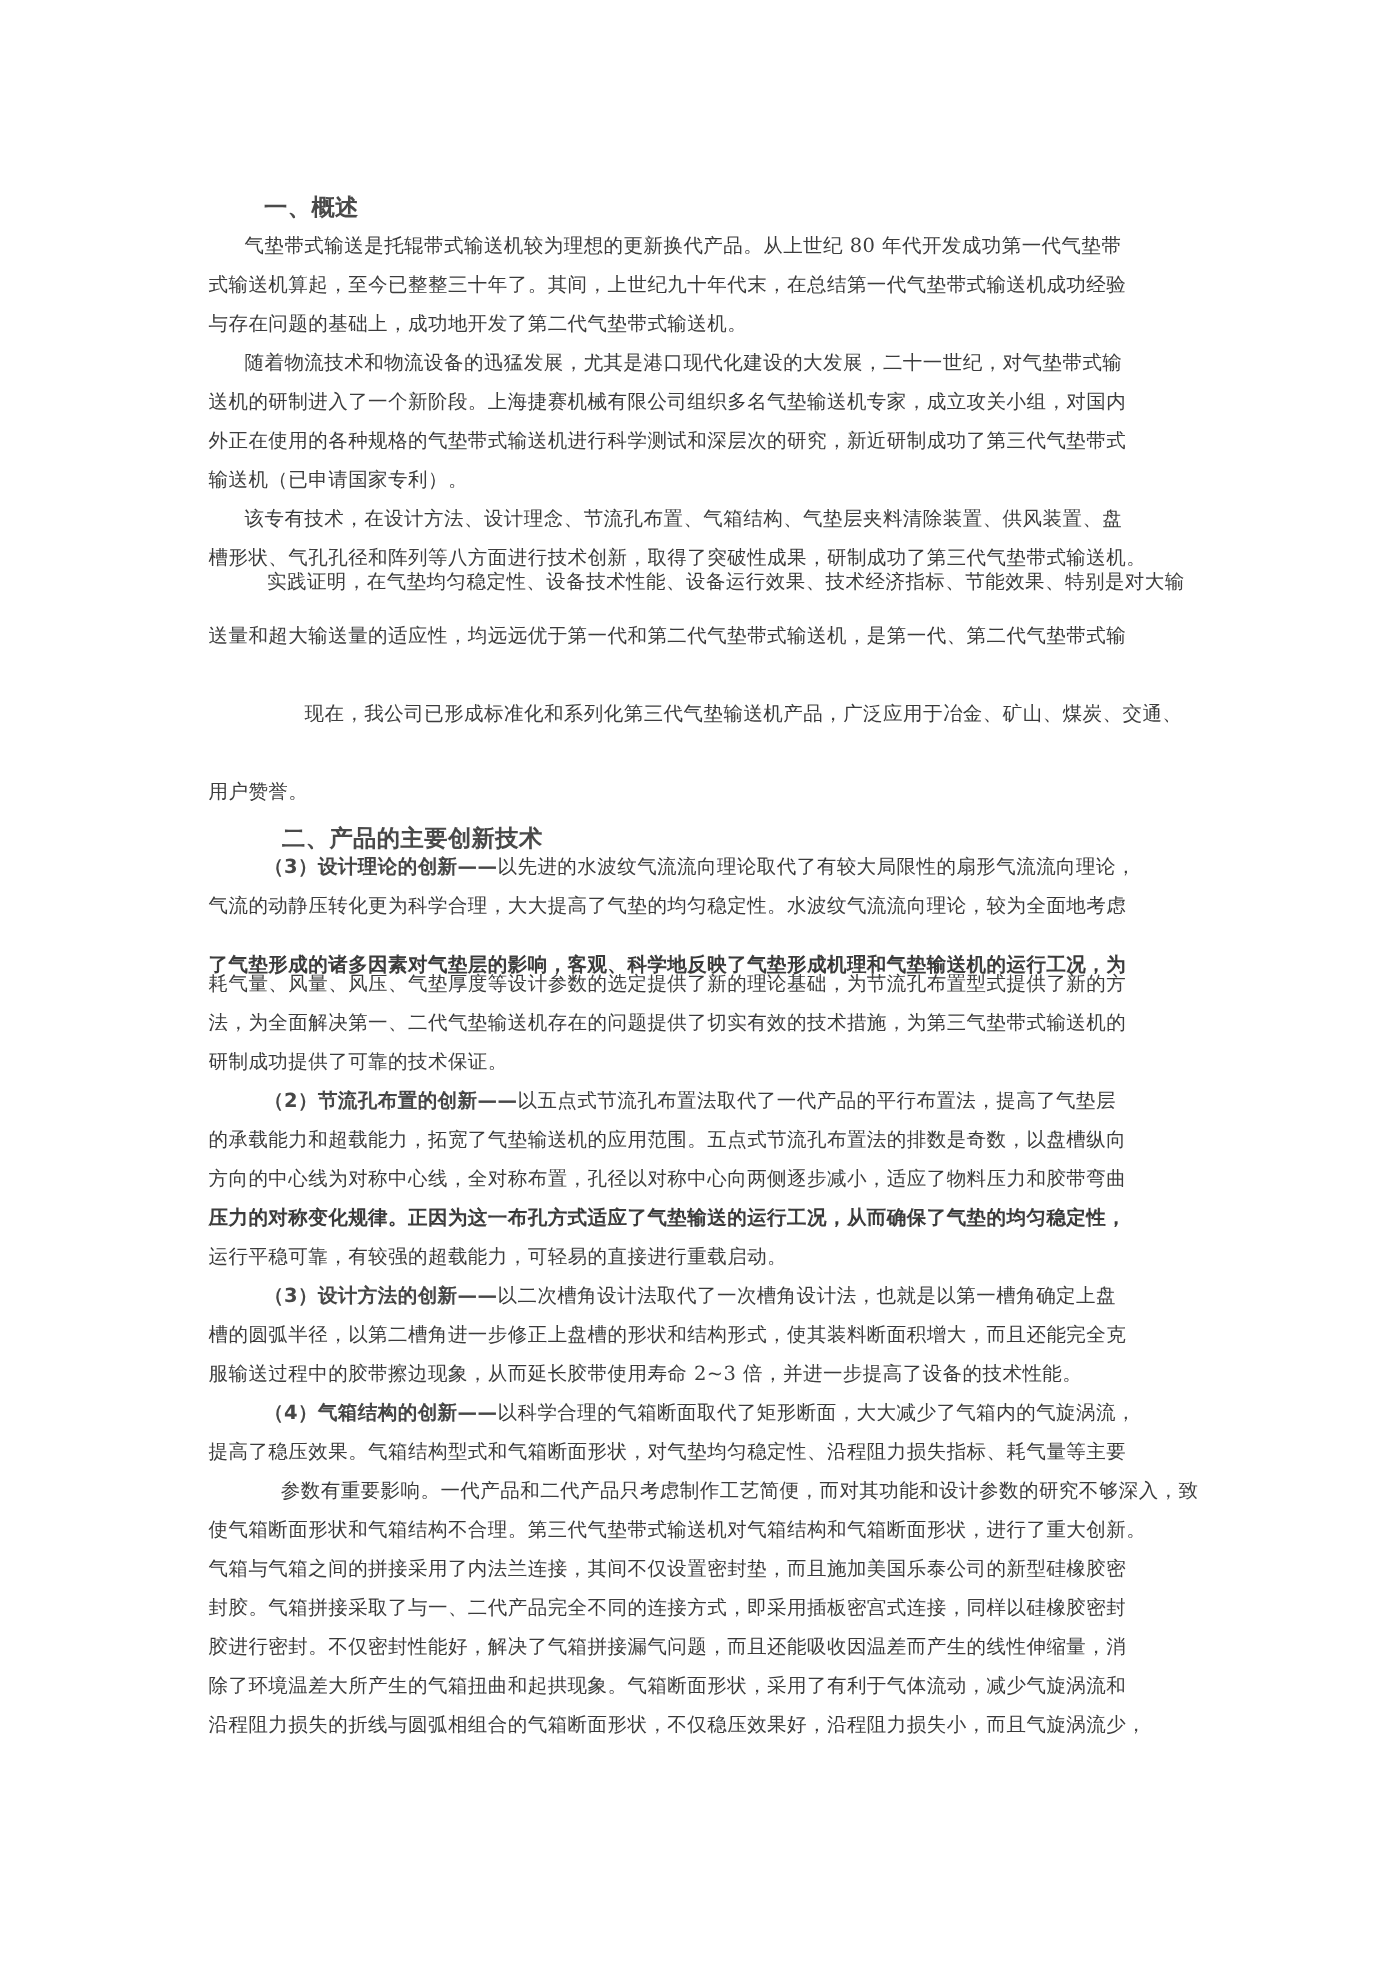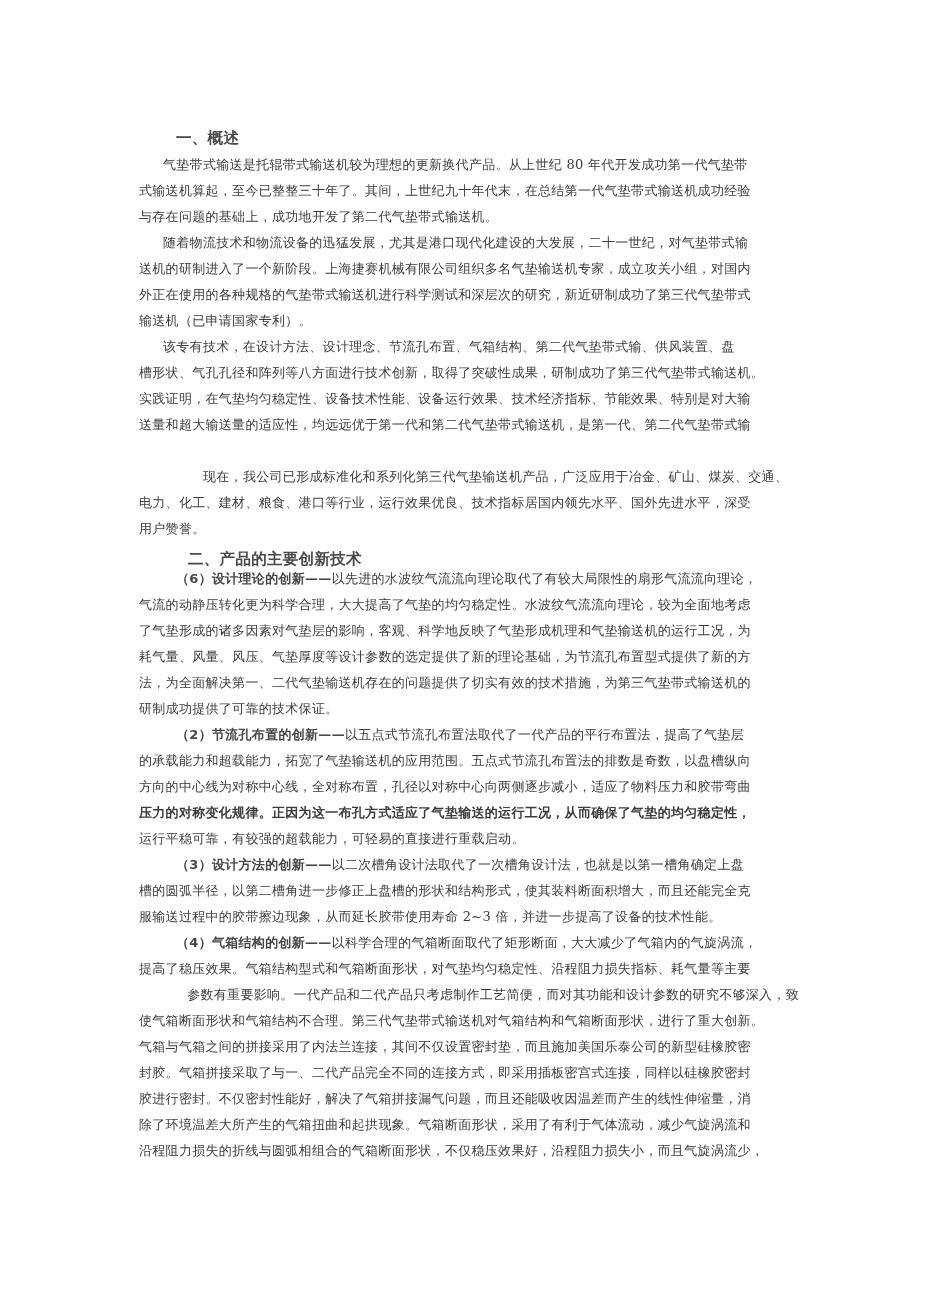--- a/index.html
+++ b/index.html
@@ -21,36 +21,35 @@
 
   <div class="line" style="left:163px; top:155px;">气垫带式输送是托辊带式输送机较为理想的更新换代产品。从上世纪 80 年代开发成功第一代气垫带</div>
   <div class="line" style="top:181px;">式输送机算起，至今已整整三十年了。其间，上世纪九十年代末，在总结第一代气垫带式输送机成功经验</div>
   <div class="line" style="top:207px;">与存在问题的基础上，成功地开发了第二代气垫带式输送机。</div>
 
   <div class="line" style="left:163px; top:233px;">随着物流技术和物流设备的迅猛发展，尤其是港口现代化建设的大发展，二十一世纪，对气垫带式输</div>
   <div class="line" style="top:259px;">送机的研制进入了一个新阶段。上海捷赛机械有限公司组织多名气垫输送机专家，成立攻关小组，对国内</div>
   <div class="line" style="top:285px;">外正在使用的各种规格的气垫带式输送机进行科学测试和深层次的研究，新近研制成功了第三代气垫带式</div>
   <div class="line" style="top:311px;">输送机（已申请国家专利）。</div>
 
-  <div class="line" style="left:163px; top:337px;">该专有技术，在设计方法、设计理念、节流孔布置、气箱结构、第二代气垫带式输、供风装置、盘</div>
+  <div class="line" style="left:163px; top:337px;">该专有技术，在设计方法、设计理念、节流孔布置、气箱结构、气垫层夹料清除装置、供风装置、盘</div>
   <div class="line" style="top:363px;">槽形状、气孔孔径和阵列等八方面进行技术创新，取得了突破性成果，研制成功了第三代气垫带式输送机。</div>
-  <div class="line" style="top:389px;">实践证明，在气垫均匀稳定性、设备技术性能、设备运行效果、技术经济指标、节能效果、特别是对大输</div>
+  <div class="line" style="top:379px;margin-left:39px;">实践证明，在气垫均匀稳定性、设备技术性能、设备运行效果、技术经济指标、节能效果、特别是对大输</div>
   <div class="line" style="top:415px;">送量和超大输送量的适应性，均远远优于第一代和第二代气垫带式输送机，是第一代、第二代气垫带式输</div>
 
   <div class="line" style="left:163px; top:467px;margin-left:40px;">现在，我公司已形成标准化和系列化第三代气垫输送机产品，广泛应用于冶金、矿山、煤炭、交通、</div>
-  <div class="line" style="top:493px;">电力、化工、建材、粮食、港口等行业，运行效果优良、技术指标居国内领先水平、国外先进水平，深受</div>
   <div class="line" style="top:519px;">用户赞誉。</div>
 
   <div class="line heading" style="left:176px; top:549px;margin-left:12px;">二、产品的主要创新技术</div>
 
   <div class="line" style="left:176px; top:569px;">
-    <span class="bold">（6）设计理论的创新——</span><span>以先进的水波纹气流流向理论取代了有较大局限性的扇形气流流向理论，</span>
+    <span class="bold">（3）设计理论的创新——</span><span>以先进的水波纹气流流向理论取代了有较大局限性的扇形气流流向理论，</span>
   </div>
   <div class="line" style="top:595px;">气流的动静压转化更为科学合理，大大提高了气垫的均匀稳定性。水波纹气流流向理论，较为全面地考虑</div>
-  <div class="line" style="top:621px;">了气垫形成的诸多因素对气垫层的影响，客观、科学地反映了气垫形成机理和气垫输送机的运行工况，为</div>
+  <div class="line" style="top:634px;font-weight:bold;">了气垫形成的诸多因素对气垫层的影响，客观、科学地反映了气垫形成机理和气垫输送机的运行工况，为</div>
   <div class="line" style="top:647px;">耗气量、风量、风压、气垫厚度等设计参数的选定提供了新的理论基础，为节流孔布置型式提供了新的方</div>
   <div class="line" style="top:673px;">法，为全面解决第一、二代气垫输送机存在的问题提供了切实有效的技术措施，为第三气垫带式输送机的</div>
   <div class="line" style="top:699px;">研制成功提供了可靠的技术保证。</div>
 
   <div class="line" style="left:176px; top:725px;">
     <span class="bold">（2）节流孔布置的创新——</span><span>以五点式节流孔布置法取代了一代产品的平行布置法，提高了气垫层</span>
   </div>
   <div class="line" style="top:751px;">的承载能力和超载能力，拓宽了气垫输送机的应用范围。五点式节流孔布置法的排数是奇数，以盘槽纵向</div>
   <div class="line" style="top:777px;">方向的中心线为对称中心线，全对称布置，孔径以对称中心向两侧逐步减小，适应了物料压力和胶带弯曲</div>
   <div class="line" style="top:803px;font-weight:bold;">压力的对称变化规律。正因为这一布孔方式适应了气垫输送的运行工况，从而确保了气垫的均匀稳定性，</div>

